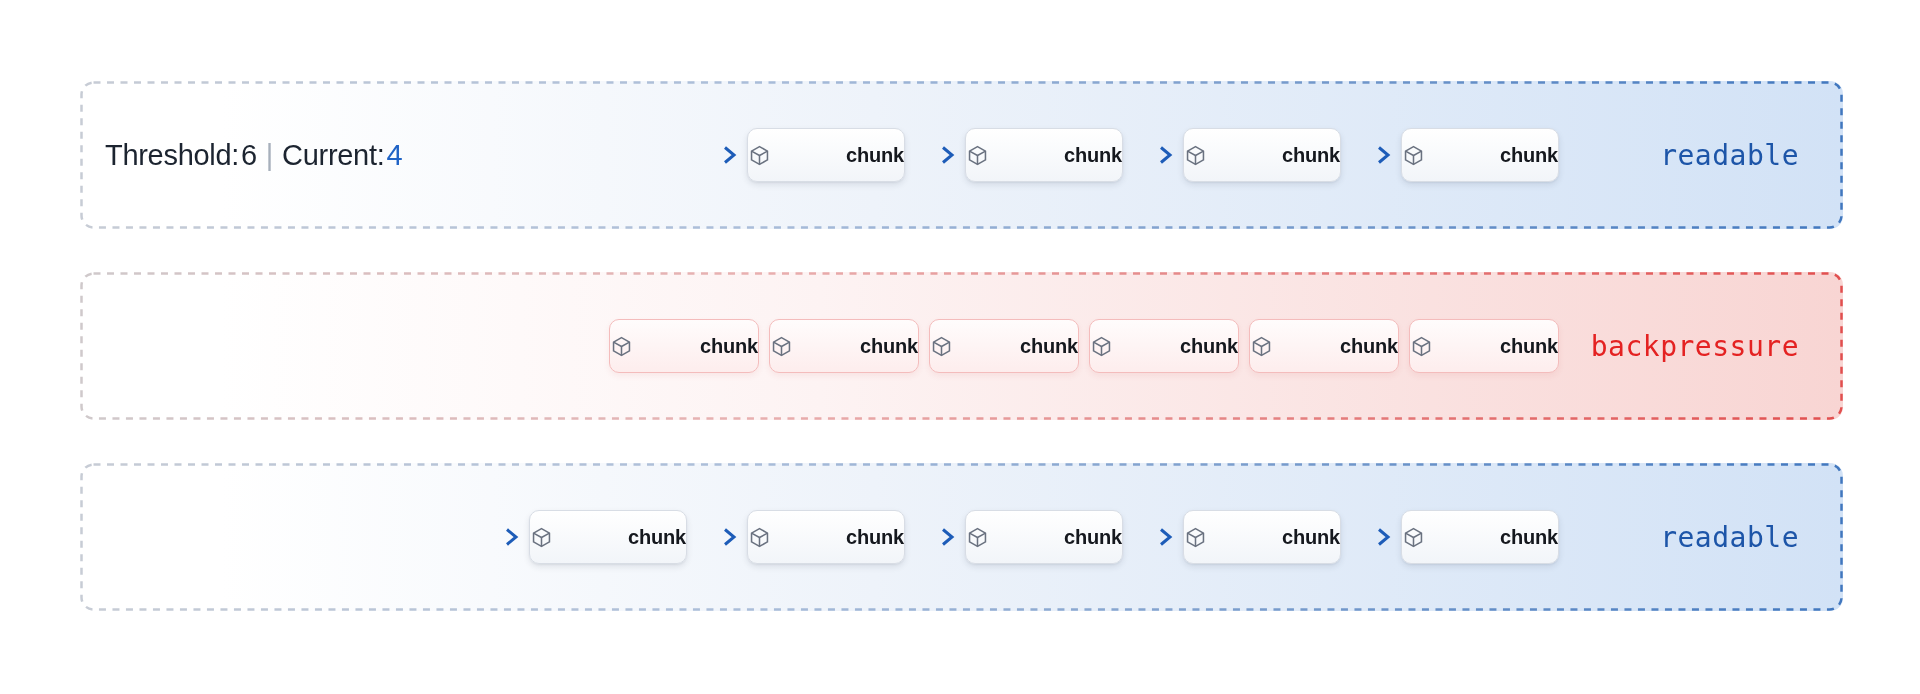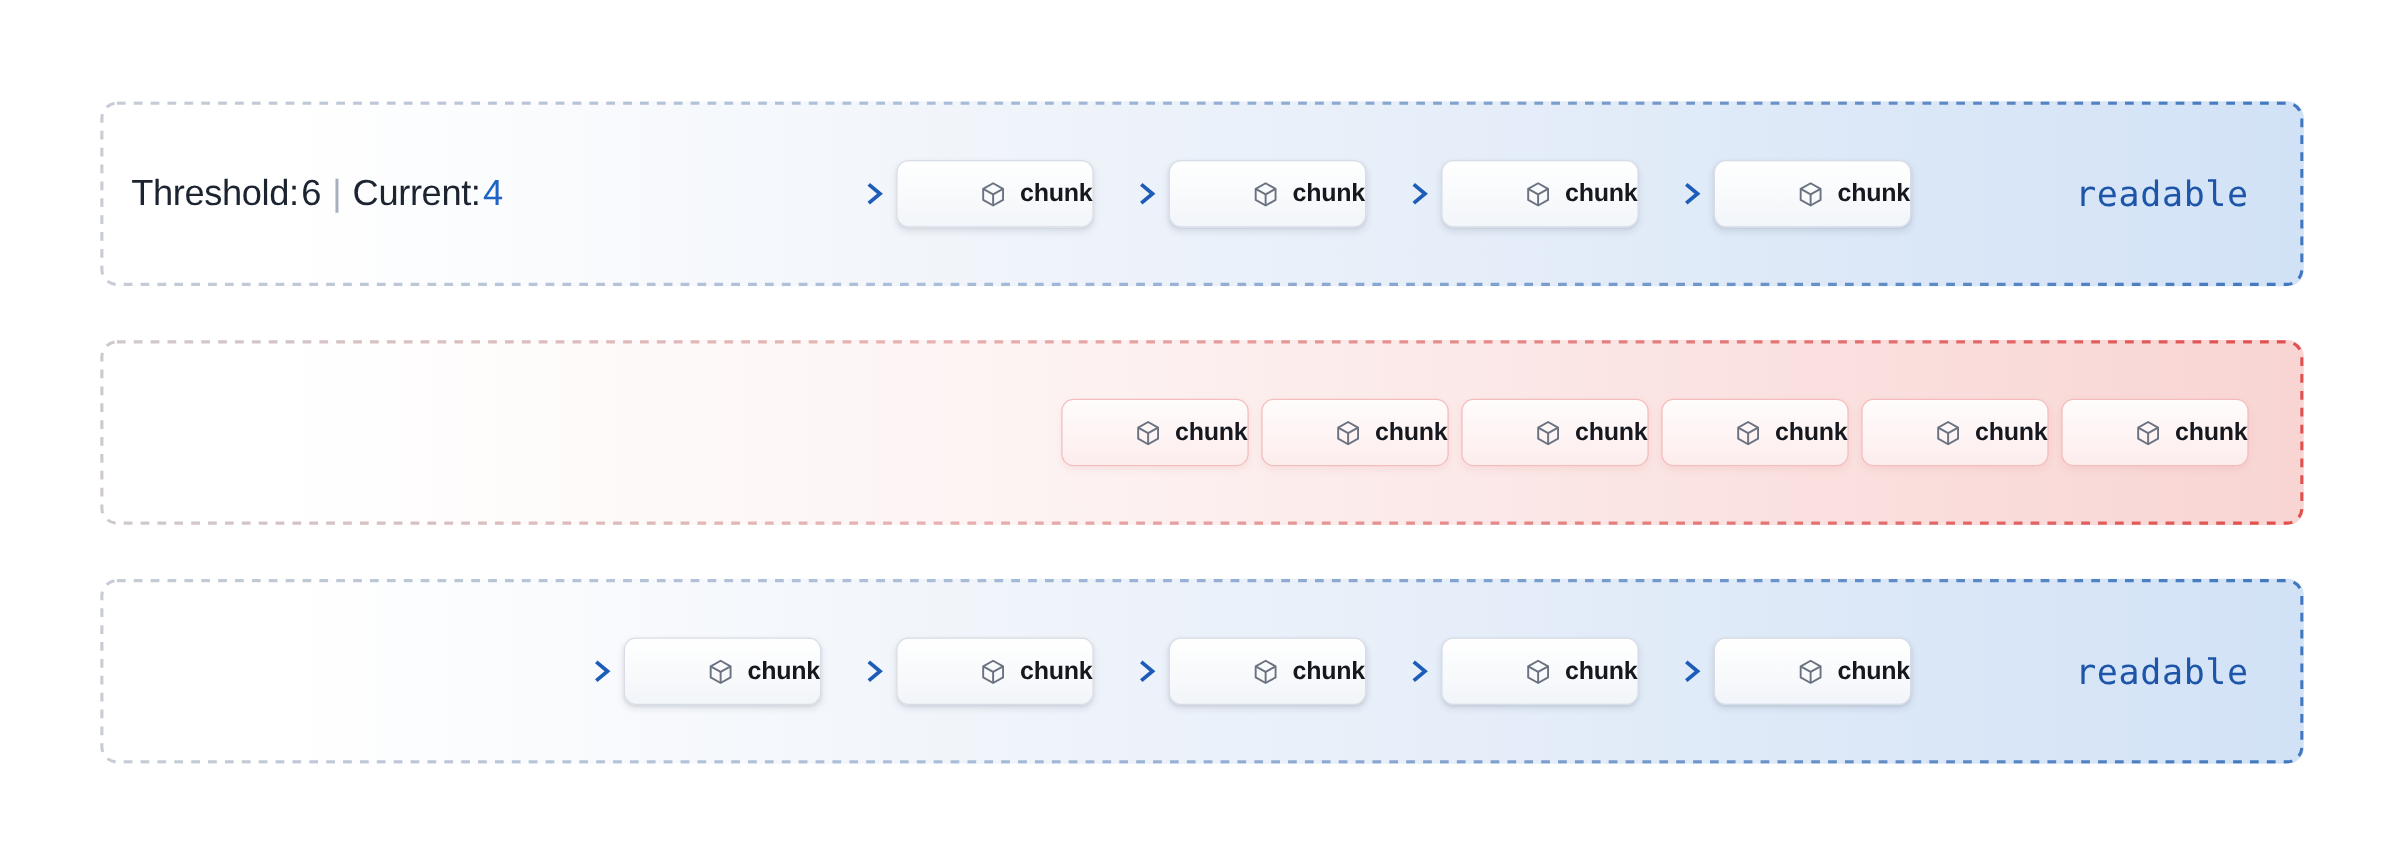--- a/index.html
+++ b/index.html
@@ -18,21 +18,20 @@
     padding: 81px 77px 0 80px;
   }
   .row {
     position: relative;
     box-sizing: border-box;
     height: 148px;
     border-radius: 13px;
     display: flex;
     align-items: center;
     padding: 0 44px 0 25px;
-    gap: 12px;
   }
   .row + .row { margin-top: 43px; }
   .row-blue {
     background: linear-gradient(90deg, #ffffff 0%, #ffffff 8%, #eef3fa 45%, #d2e2f6 100%);
   }
   .row-red {
     background: linear-gradient(90deg, #ffffff 0%, #ffffff 8%, #fdf3f3 42%, #f8d5d3 100%);
   }
   svg.row-border {
     position: absolute;
@@ -69,29 +68,29 @@
     min-width: 0;
   }
   .status {
     flex: none;
     width: 240px;
     text-align: right;
     font-family: "DejaVu Sans Mono", monospace;
     font-size: 28px;
     letter-spacing: 0.5px;
   }
-  .row-blue .status { color: var(--readable-blue); margin-left: 18px; }
+  .row-blue .status { color: var(--readable-blue); }
   .row-red  .status { color: var(--backpressure-red); }
   .chunk {
     box-sizing: border-box;
     height: 54px;
     border-radius: 10px;
     display: flex;
     align-items: center;
-    justify-content: flex-end;
+    justify-content: space-between;
     gap: 10px;
     flex: none;
   }
   .row-blue .chunk {
     width: 158px;
     background: linear-gradient(180deg, #ffffff 0%, #f2f5f9 100%);
     border: 1px solid #d8dde5;
     box-shadow: 0 3px 6px rgba(25, 39, 62, 0.10), 0 1px 2px rgba(25, 39, 62, 0.06);
   }
   .row-red .chunk {
@@ -268,20 +267,21 @@
           <span class="cube">
             <svg width="23" height="23" viewBox="0 0 24 24" fill="none" stroke="#6a7280" stroke-width="1.6" stroke-linejoin="round">
               <path d="M12 2.7 L20.3 7.4 V16.6 L12 21.3 L3.7 16.6 V7.4 Z"></path>
               <path d="M3.7 7.4 L12 12 L20.3 7.4"></path>
               <path d="M12 12 V21.3"></path>
             </svg>
           </span>
           <span class="chunk-text">chunk</span>
         </div>
       </div>
+    <div class="status">backpressure</div>
   </section>
 
   <section class="row row-blue">
     <svg class="row-border">
         <rect x="1.5" y="1.5" rx="12" stroke="url(#grad-blue)"></rect>
       </svg>
     <div class="flow">
         <span class="arrow">
           <svg width="40" height="22" viewBox="0 0 40 22">
             <line x1="1" y1="11" x2="31" y2="11" stroke="url(#arrow-grad)" stroke-width="2.6"></line>

